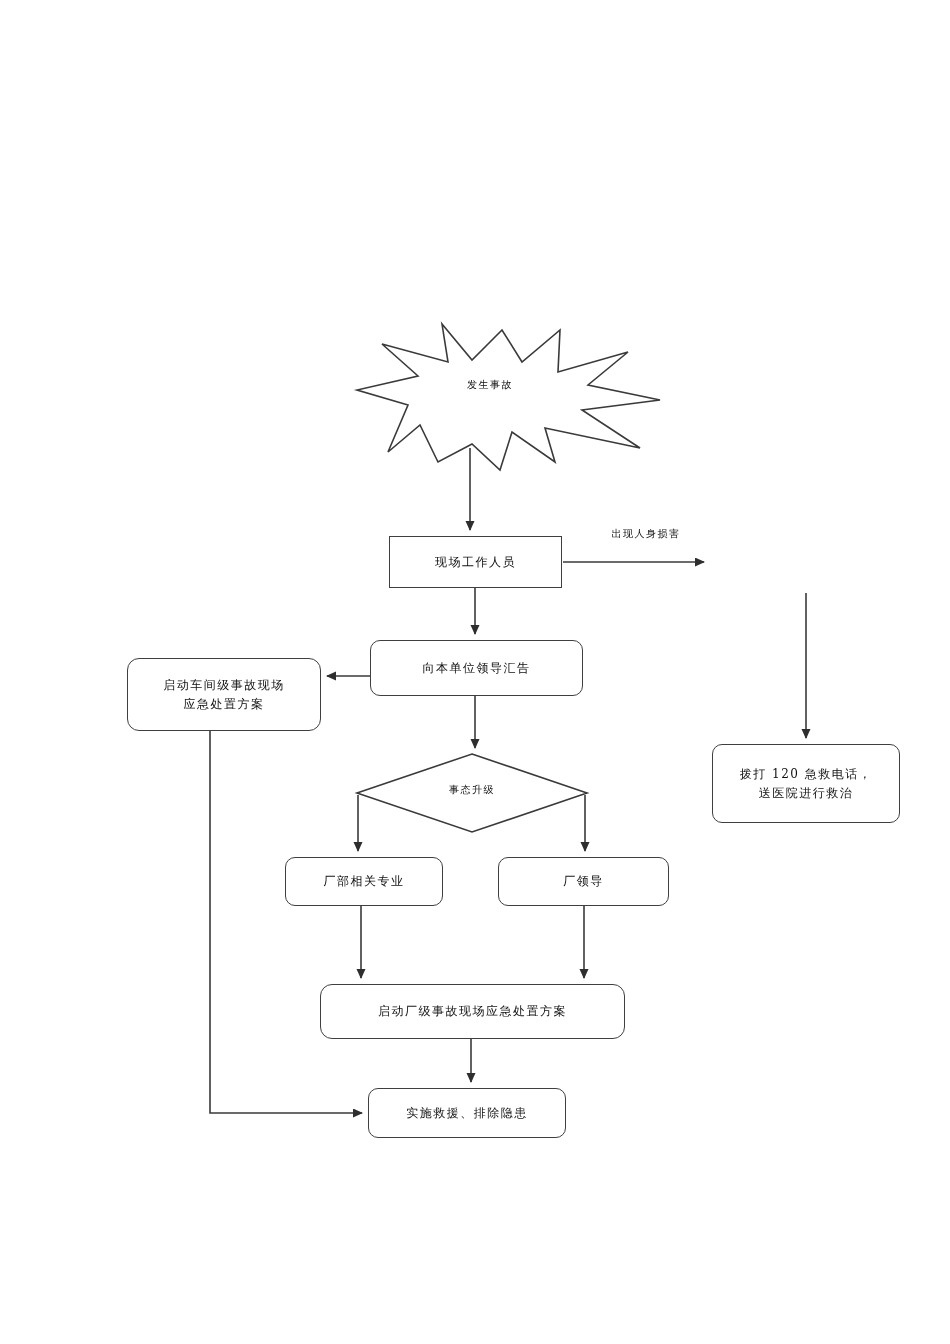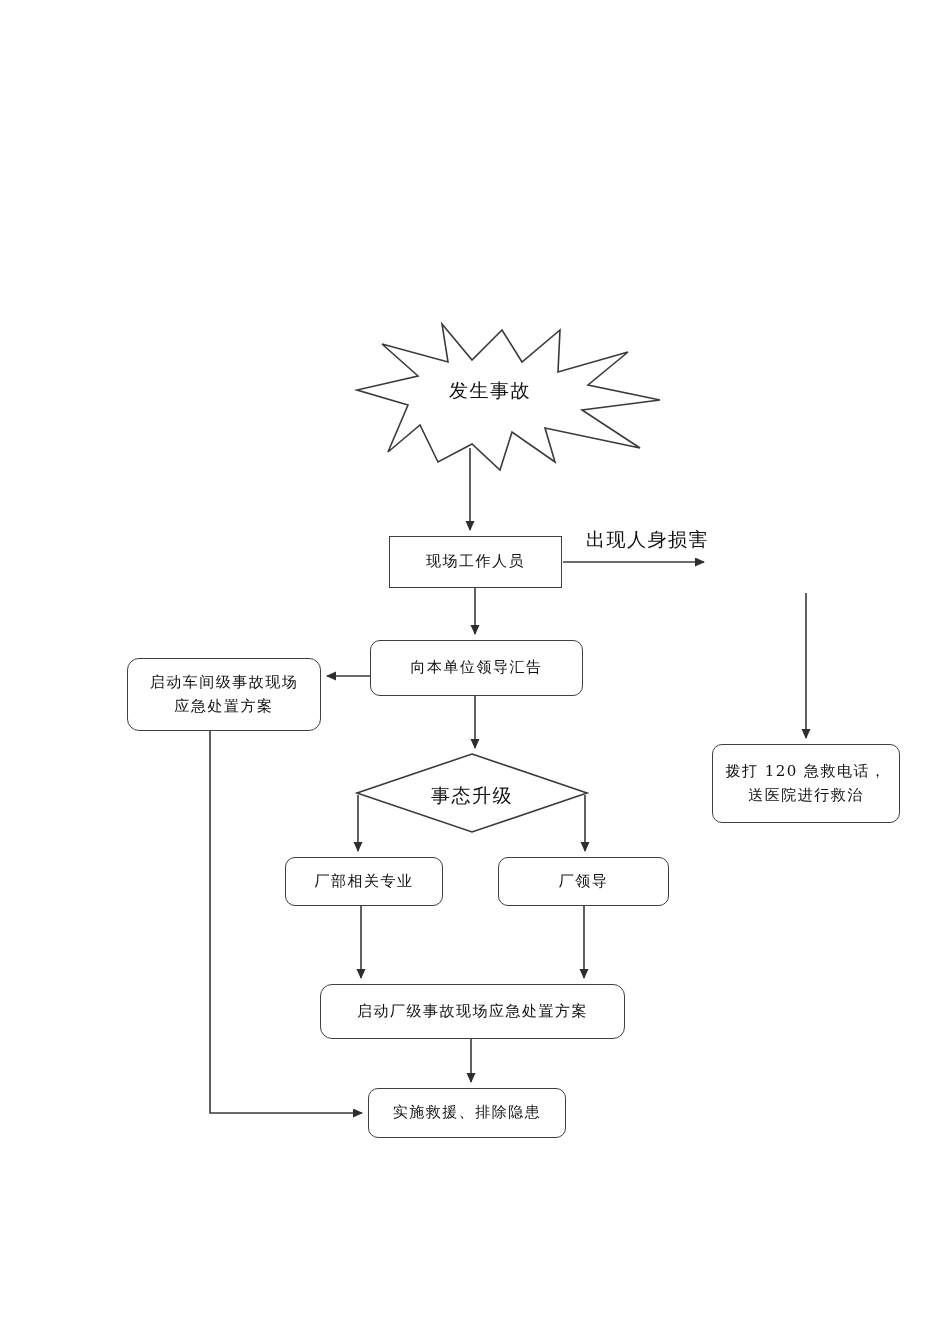--- a/index.html
+++ b/index.html
@@ -29,31 +29,31 @@
   .node {
     position: absolute;
     box-sizing: border-box;
     background: #ffffff;
     border: 1.6px solid #3f3f3f;
     display: flex;
     flex-direction: column;
     align-items: center;
     justify-content: center;
     text-align: center;
-    font-size: 15px;
+    font-size: 12px;
     letter-spacing: 1.5px;
     line-height: 1.55;
     color: #111111;
   }
   .rounded { border-radius: 10px; }
   .rounded-lg { border-radius: 12px; }
   .float-label {
     position: absolute;
     text-align: center;
-    font-size: 19px;
+    font-size: 10px;
     letter-spacing: 1.5px;
     color: #111111;
     white-space: nowrap;
   }
   
   #n-site-workers      { left: 389px; top: 536px; width: 173px; height: 52px; border-radius: 0; }
   #n-treat-injured     { left: 712px; top: 538px; width: 188px; height: 55px; }
   #n-call-120          { left: 712px; top: 744px; width: 188px; height: 79px; }
   #n-report-leaders    { left: 370px; top: 640px; width: 213px; height: 56px; }
   #n-workshop-plan     { left: 127px; top: 658px; width: 194px; height: 73px; }

